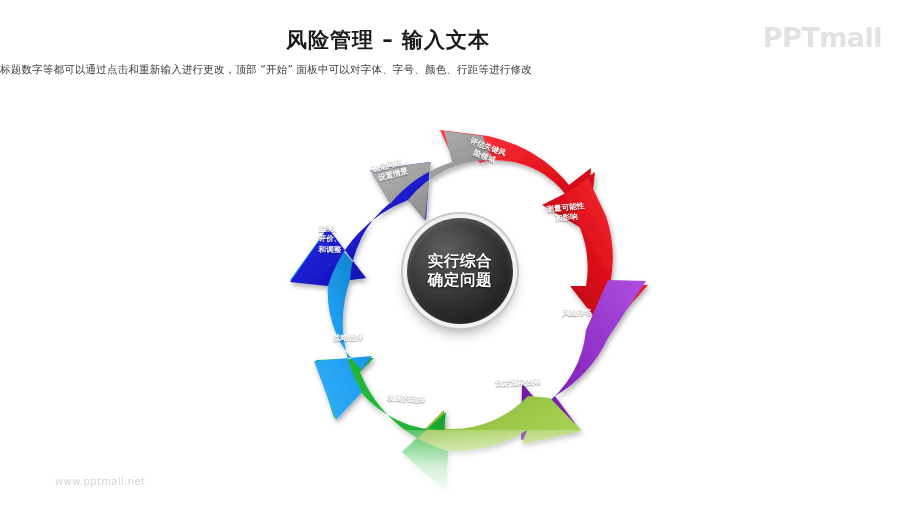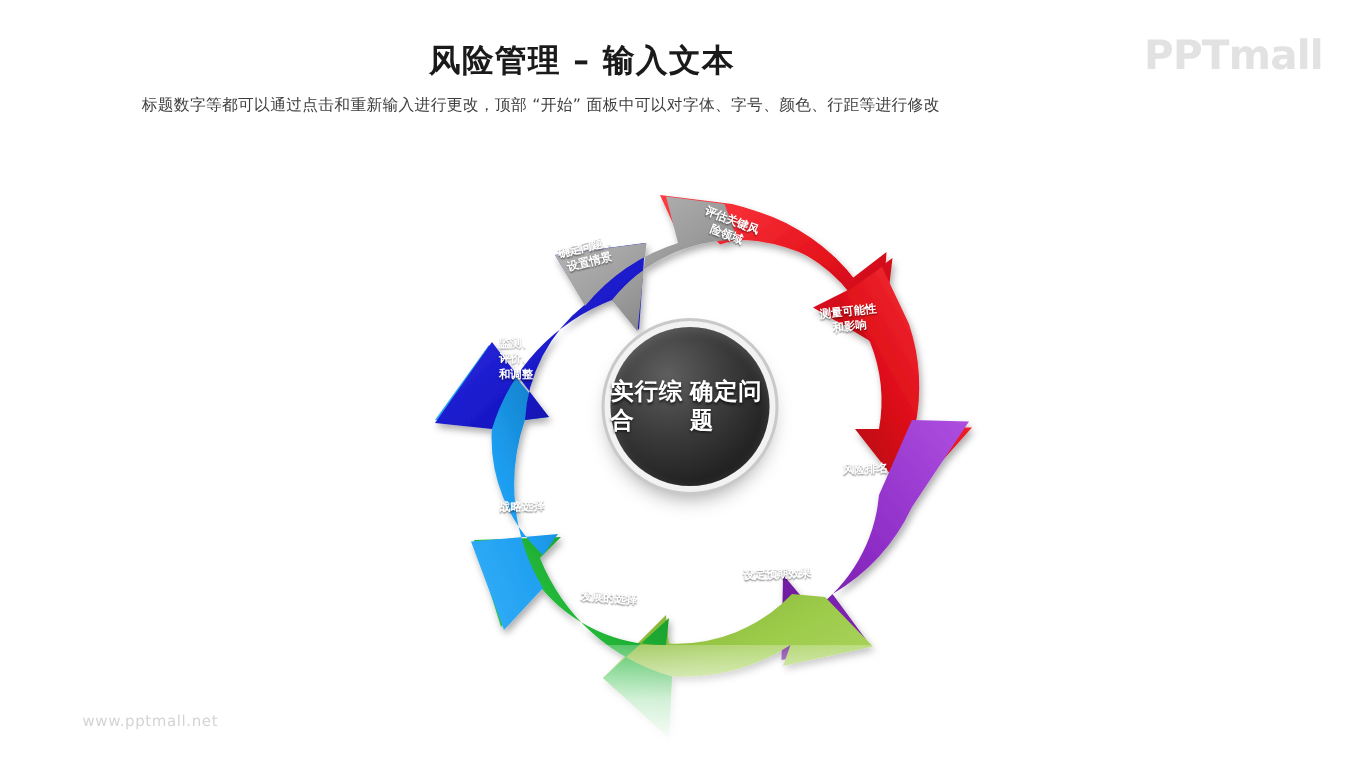--- a/index.html
+++ b/index.html
@@ -26,21 +26,21 @@
     font-size: 21px;
     font-weight: bold;
     color: #1a1a1a;
     letter-spacing: 1px;
   }
   #slide-subtitle {
     position: absolute;
     top: 63px;
     left: 0;
     width: 721px;
-    text-align: center;
+    text-align: left;
     font-size: 10.5px;
     color: #3d3d3d;
     letter-spacing: 0.2px;
   }
 
   
   #brand-logo {
     position: absolute;
     top: 22px;
     right: 18px;
@@ -81,21 +81,21 @@
     height: 106px;
     border-radius: 50%;
     background: radial-gradient(circle at 36% 30%, #5e5e5e 0%, #3a3a3a 42%, #232323 72%, #131313 100%);
     box-shadow: 0 0 0 4px #f2f2f2,
                 0 0 0 6px #c9c9c9,
                 0 7px 14px rgba(0,0,0,0.40),
                 inset 0 2px 7px rgba(255,255,255,0.16);
     display: flex;
     align-items: center;
     justify-content: center;
-    flex-direction: row;
+    flex-direction: column;
     z-index: 6;
   }
   #center-hub .hub-line {
     color: #ffffff;
     font-size: 15.5px;
     font-weight: bold;
     line-height: 1.25;
     letter-spacing: 0.6px;
     text-shadow: 0 1px 2px rgba(0,0,0,0.75);
   }
@@ -262,21 +262,21 @@
 和影响</div>
 
   <div class="seg-label" style="left:296px; top:208px; width:62px; transform:rotate(-2deg);">风险排名</div>
 
   <div class="seg-label" style="left:226px; top:278px; width:84px; transform:rotate(-2deg);">设定预期效果</div>
 
   <div class="seg-label" style="left:116px; top:294px; width:80px; transform:rotate(4deg);">发展的选择</div>
 
   <div class="seg-label" style="left:62px; top:233px; width:72px; transform:rotate(-2deg);">战略选择</div>
 
-  <div class="seg-label" style="left:70px; top:124px; width:48px; transform:rotate(0deg);">监测、
+  <div class="seg-label" style="left:56px; top:124px; width:48px; transform:rotate(0deg);">监测、
 评价、
 和调整</div>
 
   <div class="seg-label" style="left:106px; top:60px; width:72px; transform:rotate(-14deg);">确定问题，
 设置情景</div>
 </div>
 
 <div id="reflection">
 
   <div class="refl-mask"></div>

